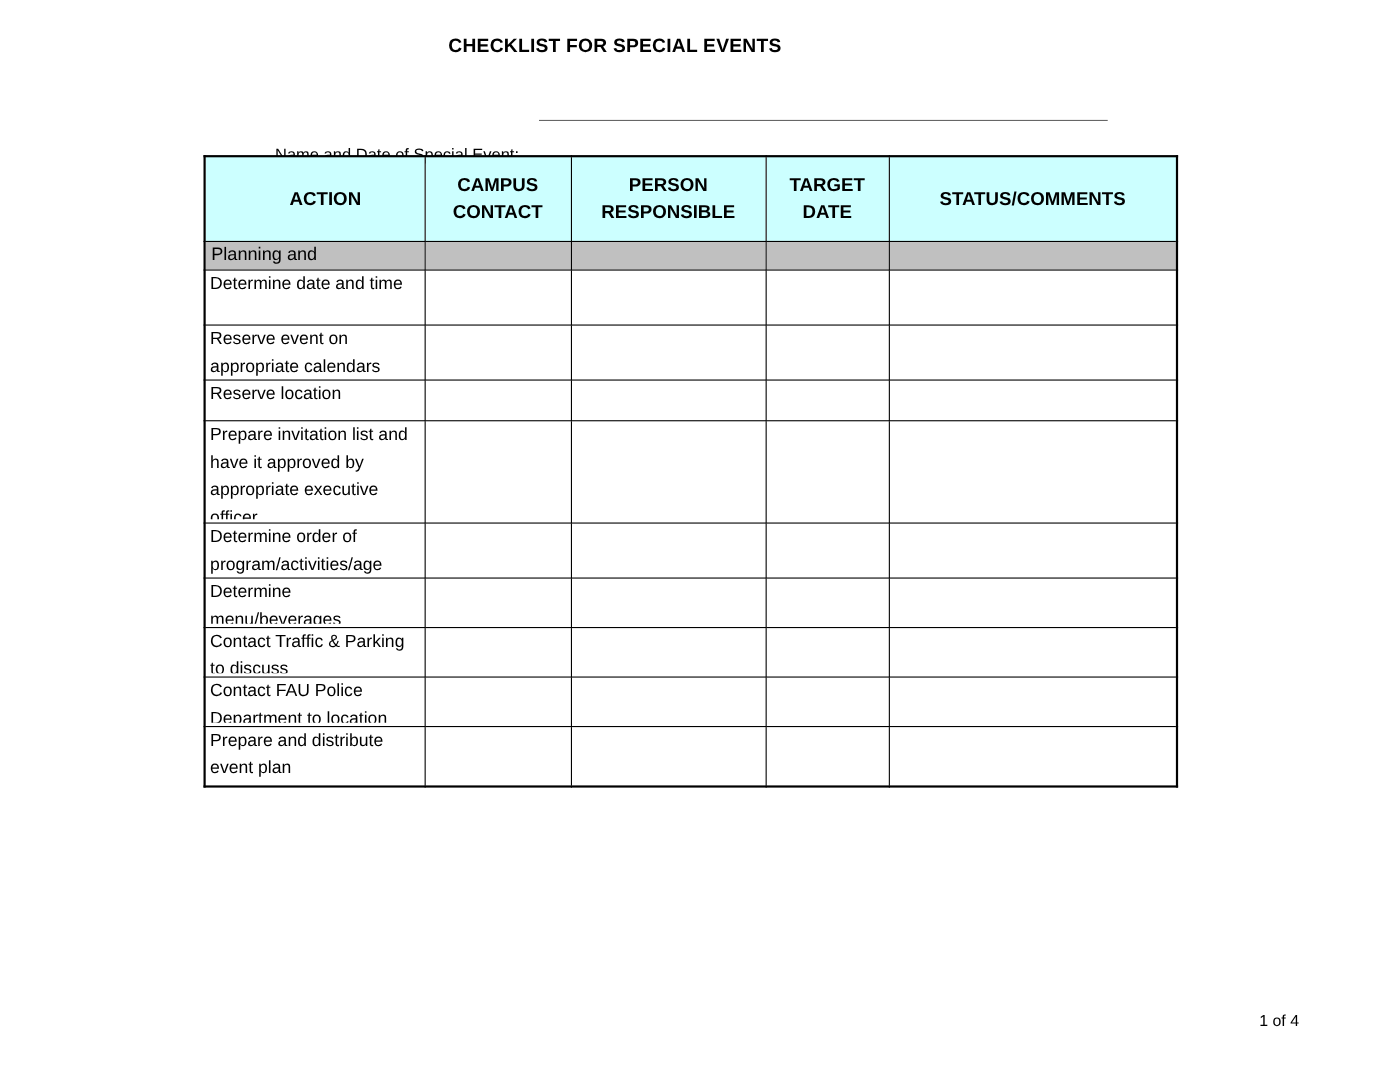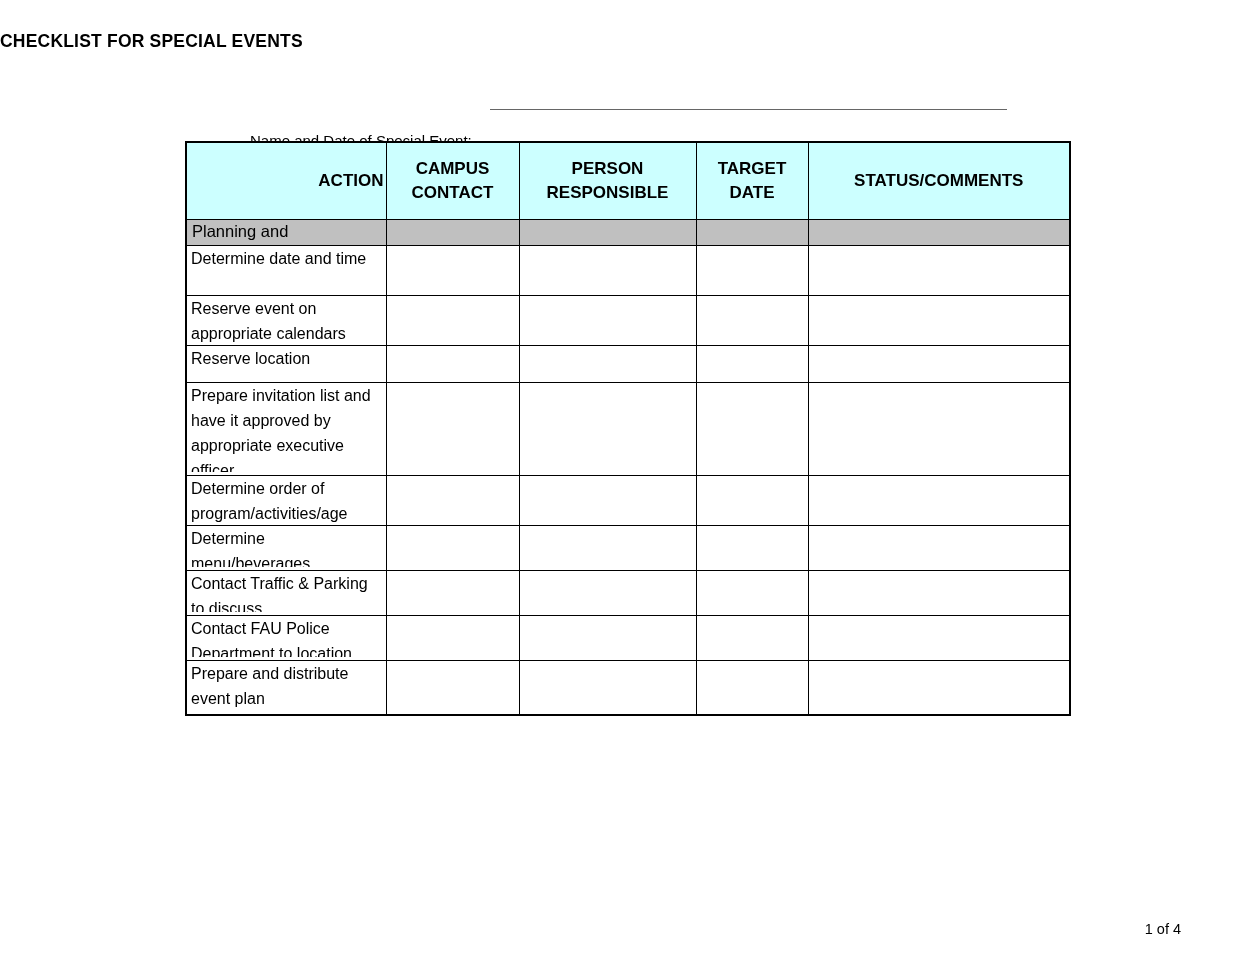--- a/index.html
+++ b/index.html
@@ -14,20 +14,21 @@
     background: #ffffff;
     font-family: "Liberation Sans", "DejaVu Sans", sans-serif;
     color: #000000;
     overflow: hidden;
   }
   .page-title {
     position: absolute;
     top: 31px;
     left: 0;
     width: 1118px;
+    text-align: center;
     font-size: 17.5px;
     font-weight: bold;
     letter-spacing: 0.2px;
   }
   .event-label {
     position: absolute;
     left: 250px;
     top: 92px;
     font-size: 15px;
     margin-top: 40px;
@@ -59,21 +60,21 @@
   table.checklist thead th {
     background: var(--header-bg, #ccffff);
     vertical-align: middle;
     text-align: center;
     font-size: 17px;
     font-weight: bold;
     line-height: 24px;
     padding: 0 2px;
   }
   table.checklist thead th.col-action {
-    text-align: right;
+    text-align: center;
     padding-left: 21px;
   }
   tr.section-row td {
     background: var(--section-bg, #c0c0c0);
     font-weight: normal;
     font-size: 16.5px;
     line-height: 23px;
   }
   tr.section-row td .clip {
     padding-left: 1px;

